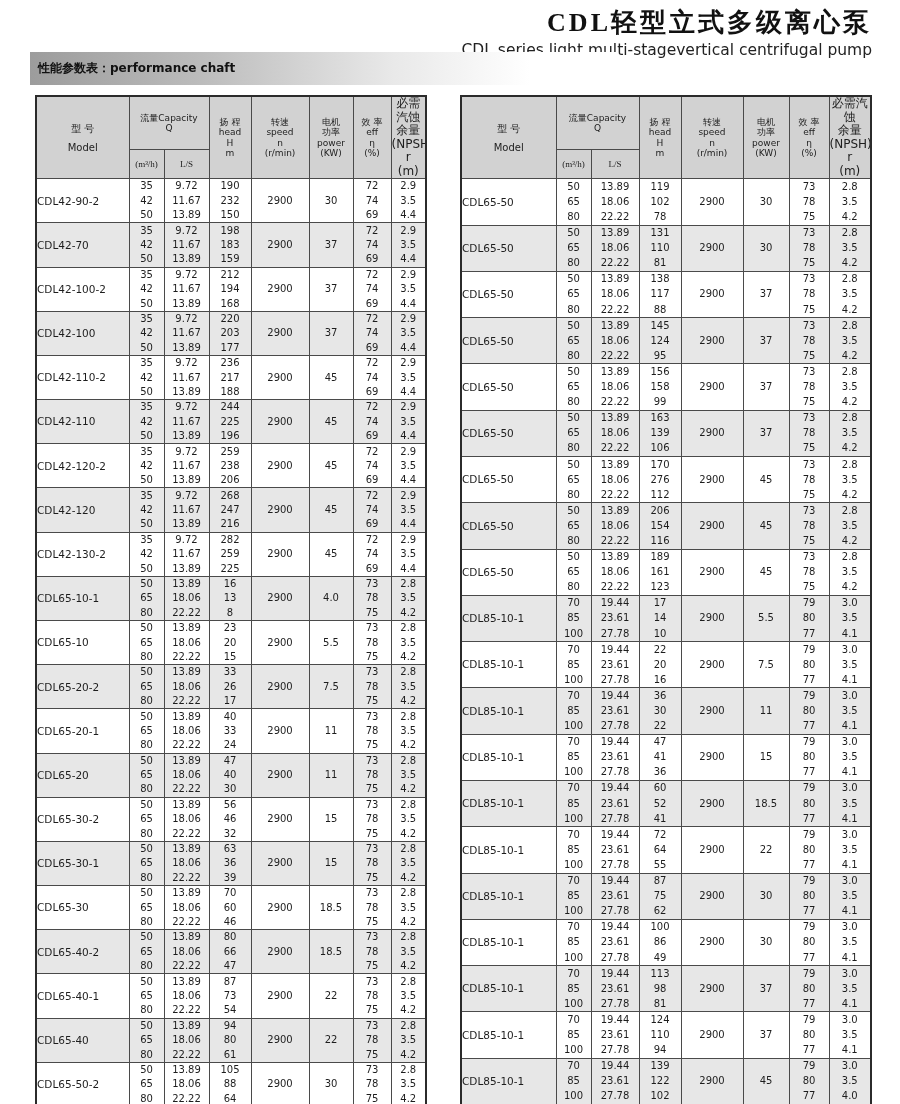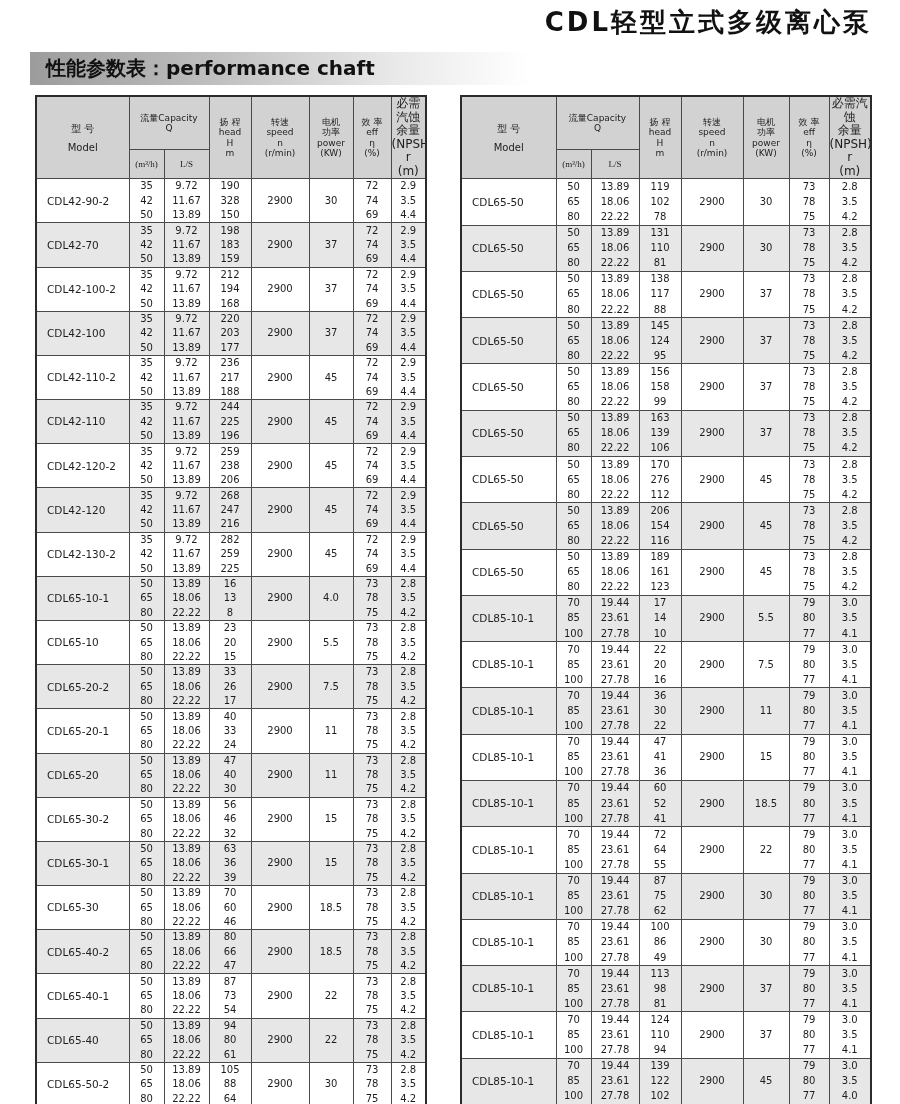--- a/index.html
+++ b/index.html
@@ -1,46 +1,47 @@
 <!DOCTYPE html>
 <html><head>
 <meta charset="utf-8">
 <style>
   html,body{margin:0;padding:0;background:#fff;}
   body{width:900px;height:1104px;position:relative;overflow:hidden;
        font-family:"DejaVu Sans","Liberation Sans",sans-serif;color:#1d1d1d;}
   .title-block{position:absolute;top:5px;right:28px;text-align:right;}
-  .title-cn{font-size:26px;font-weight:bold;letter-spacing:3px;color:#111;white-space:nowrap;}
+  .title-cn{font-size:26px;font-weight:bold;letter-spacing:3px;color:#111;white-space:nowrap;font-family:Liberation Serif, serif;}
   .title-en{font-size:15.5px;color:#222;margin-top:1px;white-space:nowrap;}
   .section-bar{position:absolute;top:52px;left:30px;width:588px;height:33px;
        background:linear-gradient(90deg,#9c9c9c 0%,#bdbdbd 30%,#e9e9e9 62%,#ffffff 85%);}
-  .section-bar .bar-text{font-size:20px;font-weight:bold;line-height:33px;padding-left:16px;color:#111;display:block;white-space:nowrap;}
+  .section-bar .bar-text{font-size:12px;font-weight:bold;line-height:33px;padding-left:8px;color:#111;display:block;white-space:nowrap;}
   table.pump{border-collapse:collapse;table-layout:fixed;position:absolute;top:95px;
        background:#fff;border:2px solid #2b2b2b;}
   .t-left{left:35px;width:390px;}
   .t-right{left:460px;width:410px;}
   th,td{border:1px solid #4a4a4a;padding:0;text-align:center;vertical-align:middle;overflow:hidden;}
   thead th{background:#d2d2d2;font-weight:normal;font-size:9px;line-height:1.13;}
   thead tr:first-child{height:30px;}
   thead tr:last-child th.sub{height:15px;font-family:Liberation Serif, serif;}
   .hl{display:block;}
   .hc-model .hl{line-height:1.9;font-size:10px;}
   .hc-npsh{font-size:12px;}
   tbody td{font-size:10px;line-height:1;border-top:none;border-bottom:none;}
   .t-left tbody td{height:14.4px;}
   .t-right tbody td{height:15.1px;}
-  td.model{text-align:left;padding-left:10px;font-size:10.5px;}
+  td.model{text-align:left;font-size:10.5px;}
   tbody.group{border-top:1px solid #4a4a4a;border-bottom:1px solid #4a4a4a;}
   tbody.group:nth-of-type(even){background:#e7e7e7;}
 </style>
 </head>
 <body>
 
 <div class="title-block">
   <div class="title-cn">CDL轻型立式多级离心泵</div>
+  <div class="title-en">CDL series light multi-stagevertical centrifugal pump</div>
 </div>
 
 <div class="section-bar">
   <span class="bar-text">性能参数表：performance chaft</span>
 </div>
 
 <table class="pump t-left">
     <colgroup>
       <col style="width: 93px;">
       <col style="width: 35px;">
@@ -108,21 +109,21 @@
         <td>9.72</td>
         <td>190</td>
         <td rowspan="3">2900</td>
         <td rowspan="3">30</td>
         <td>72</td>
         <td>2.9</td>
       </tr>
       <tr>
         <td>42</td>
         <td>11.67</td>
-        <td>328</td>
+        <td>232</td>
         <td>74</td>
         <td>3.5</td>
       </tr>
       <tr>
         <td>50</td>
         <td>13.89</td>
         <td>150</td>
         <td>69</td>
         <td>4.4</td>
       </tr>

